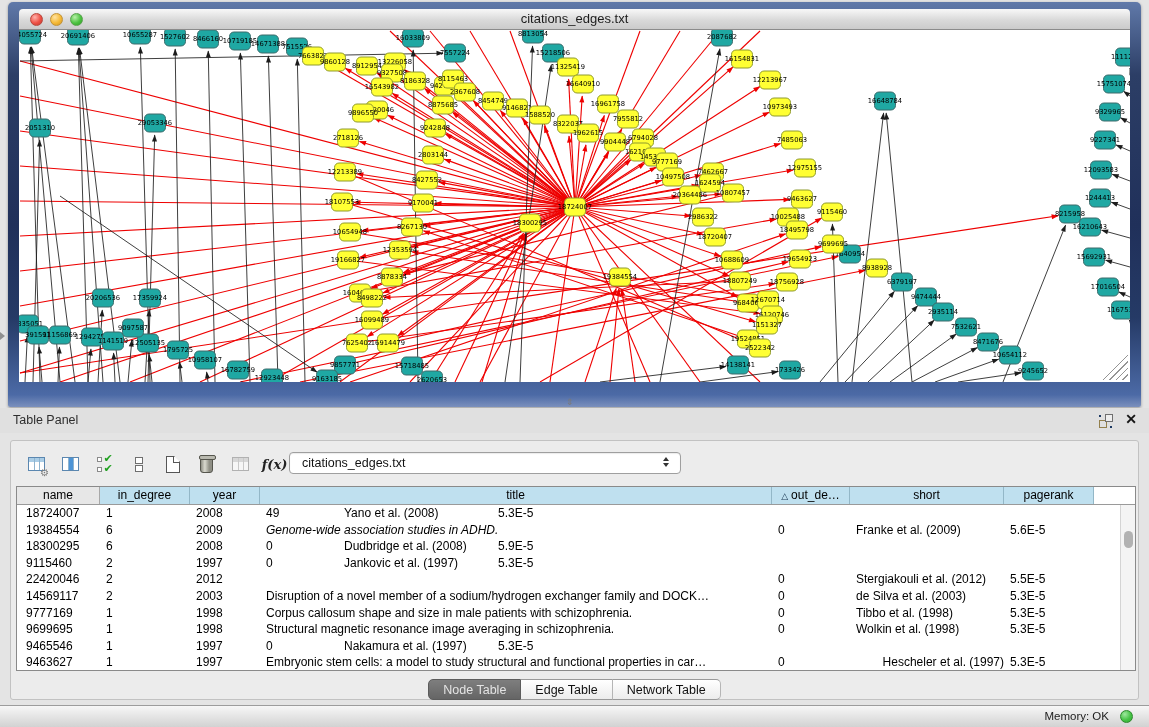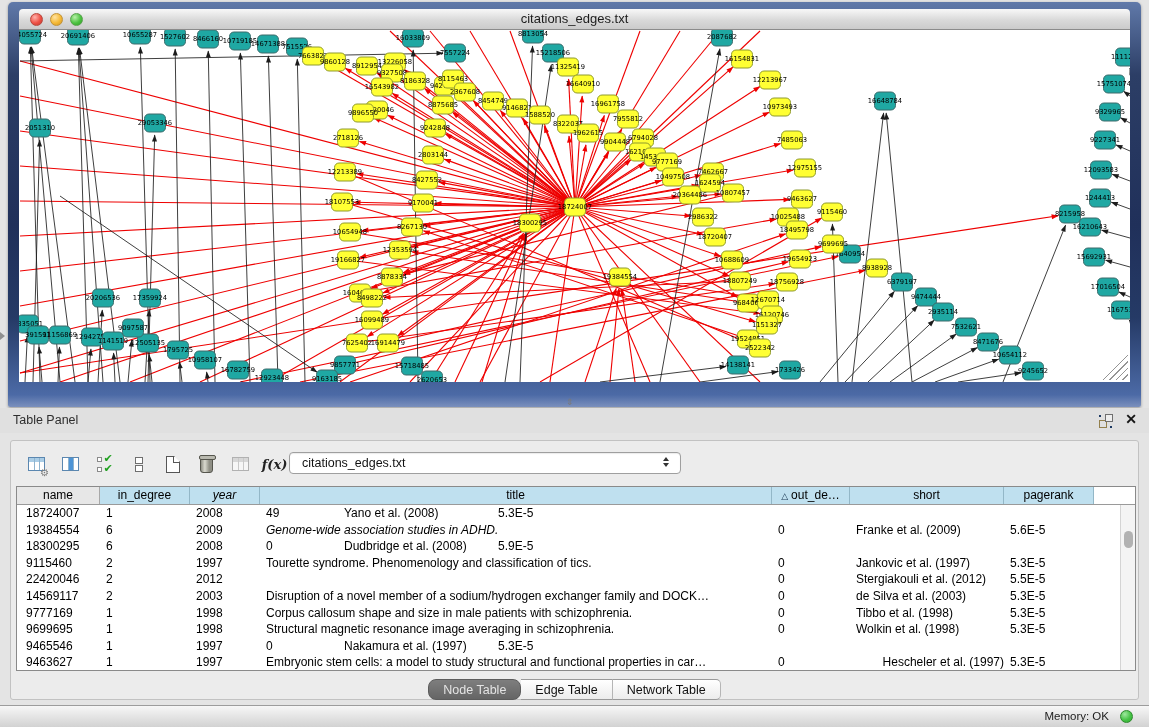--- a/index.html
+++ b/index.html
@@ -83,21 +83,21 @@
   .dcell { flex:0 0 auto; overflow:hidden; white-space:nowrap; line-height:16.5px; padding-left:6px; }
   .vscroll { position:absolute; right:0; top:18px; width:15px; bottom:0; background:#f4f4f4; border-left:1px solid #d4d4d4; }
   .vthumb { position:absolute; left:3px; top:26px; width:9px; height:17px; border-radius:5px; background:#b2b2b2; }
 
   
   .tabs { position:absolute; left:0; right:0; top:238px; display:flex; justify-content:center; }
   .seg { height:21px; line-height:20px; font-size:12.5px; padding:0 14px; background:linear-gradient(180deg,#ffffff,#ececec);
     border-top:1px solid #9a9a9a; border-bottom:1px solid #9a9a9a; border-right:1px solid #b5b5b5; color:#111; }
   .seg.first { border-left:1px solid #9a9a9a; border-radius:5px 0 0 5px; }
   .seg.last  { border-radius:0 5px 5px 0; }
-  .seg.active { background:linear-gradient(180deg,#7e7e7e,#656565); color:#e4e4e4; border-color:#5c5c5c;border-radius:8px; }
+  .seg.active { background:linear-gradient(180deg,#7e7e7e,#656565); color:#e4e4e4; border-color:#5c5c5c; }
 
   
   .statusbar { position:absolute; left:0; top:705px; width:1149px; height:22px;
     background:linear-gradient(180deg,#f7f7f7,#d2d2d2); border-top:1px solid #9c9c9c; }
   .mem-label { position:absolute; right:40px; top:4px; font-size:11.5px; color:#1c1c1c; }
   .mem-dot { position:absolute; right:16px; top:4px; width:13px; height:13px; border-radius:50%;
     background:radial-gradient(circle at 35% 30%, #9fe89f, #46c246 55%, #2fae2f); border:1px solid #2c882c; }
 </style>
 </head>
 <body>
@@ -863,21 +863,21 @@
       <span class="spinner">
           <div class="up"></div>
           <div class="dn"></div>
         </span>
     </div>
 
     <div class="dtable">
       <div class="hdr-row" id="hdr-row">
           <div class="hdr-cell first" style="width: 83px;">name</div>
           <div class="hdr-cell" style="width: 90px;">in_degree</div>
-          <div class="hdr-cell" style="width: 70px; font-style: italic;">year</div>
+          <div class="hdr-cell" style="width: 70px;">year</div>
           <div class="hdr-cell" style="width: 512px;">title</div>
           <div class="hdr-cell" style="width: 78px;"><span class="sortg">△</span>out_de…</div>
           <div class="hdr-cell" style="width: 154px;">short</div>
           <div class="hdr-cell" style="width: 90px;">pagerank</div>
         </div>
       <div class="body-rows" id="body-rows">
           <div class="drow">
             <div class="dcell" style="width: 83px; padding-left: 9px;">18724007</div>
             <div class="dcell" style="width: 90px;">1</div>
             <div class="dcell" style="width: 70px;">2008</div>
@@ -899,21 +899,20 @@
             <div class="dcell" style="width: 90px;">6</div>
             <div class="dcell" style="width: 70px;">2008</div>
             <div class="dcell" style="width: 78px;">0</div>
             <div class="dcell" style="width: 154px;">Dudbridge et al. (2008)</div>
             <div class="dcell" style="width: 90px;">5.9E-5</div>
           </div>
           <div class="drow">
             <div class="dcell" style="width: 83px; padding-left: 9px;">9115460</div>
             <div class="dcell" style="width: 90px;">2</div>
             <div class="dcell" style="width: 70px;">1997</div>
-            <div class="dcell" style="width: 512px;">Tourette syndrome. Phenomenology and classification of tics.</div>
             <div class="dcell" style="width: 78px;">0</div>
             <div class="dcell" style="width: 154px;">Jankovic et al. (1997)</div>
             <div class="dcell" style="width: 90px;">5.3E-5</div>
           </div>
           <div class="drow">
             <div class="dcell" style="width: 83px; padding-left: 9px;">22420046</div>
             <div class="dcell" style="width: 90px;">2</div>
             <div class="dcell" style="width: 70px;">2012</div>
             <div class="dcell" style="width: 512px; margin-top: 24px;">Investigating the contribution of common genetic variants to the risk and pathogen…</div>
             <div class="dcell" style="width: 78px;">0</div>

